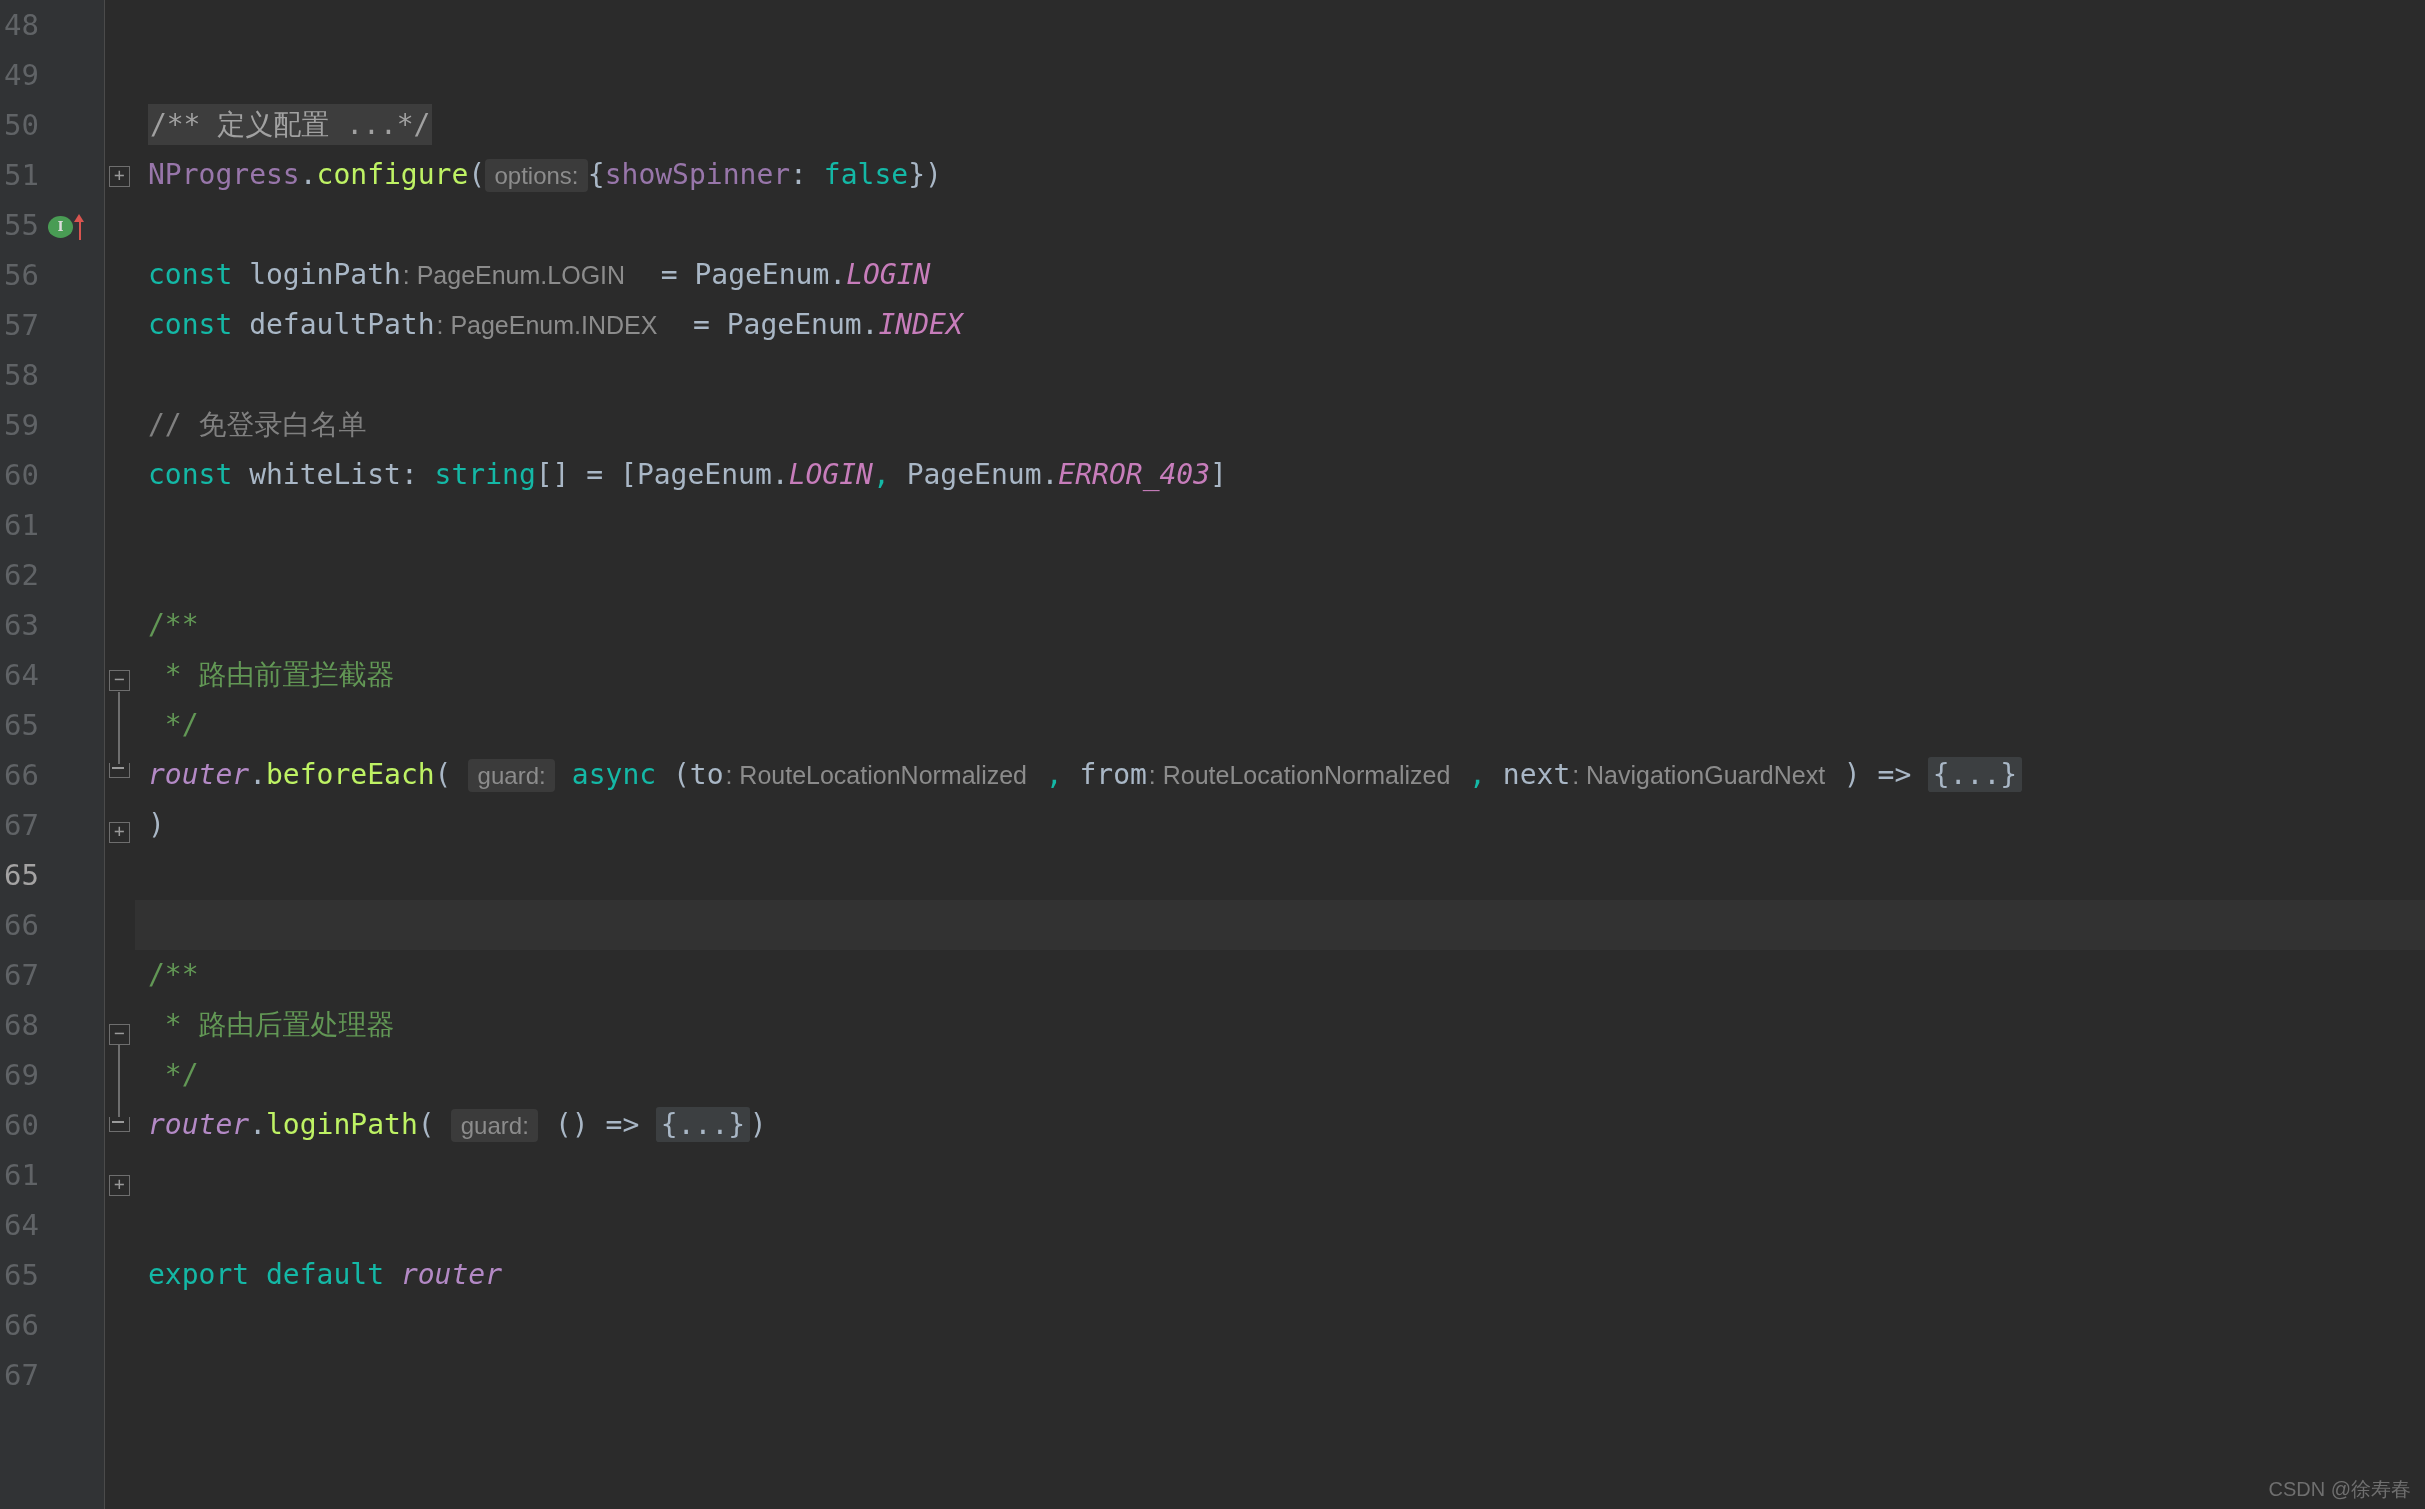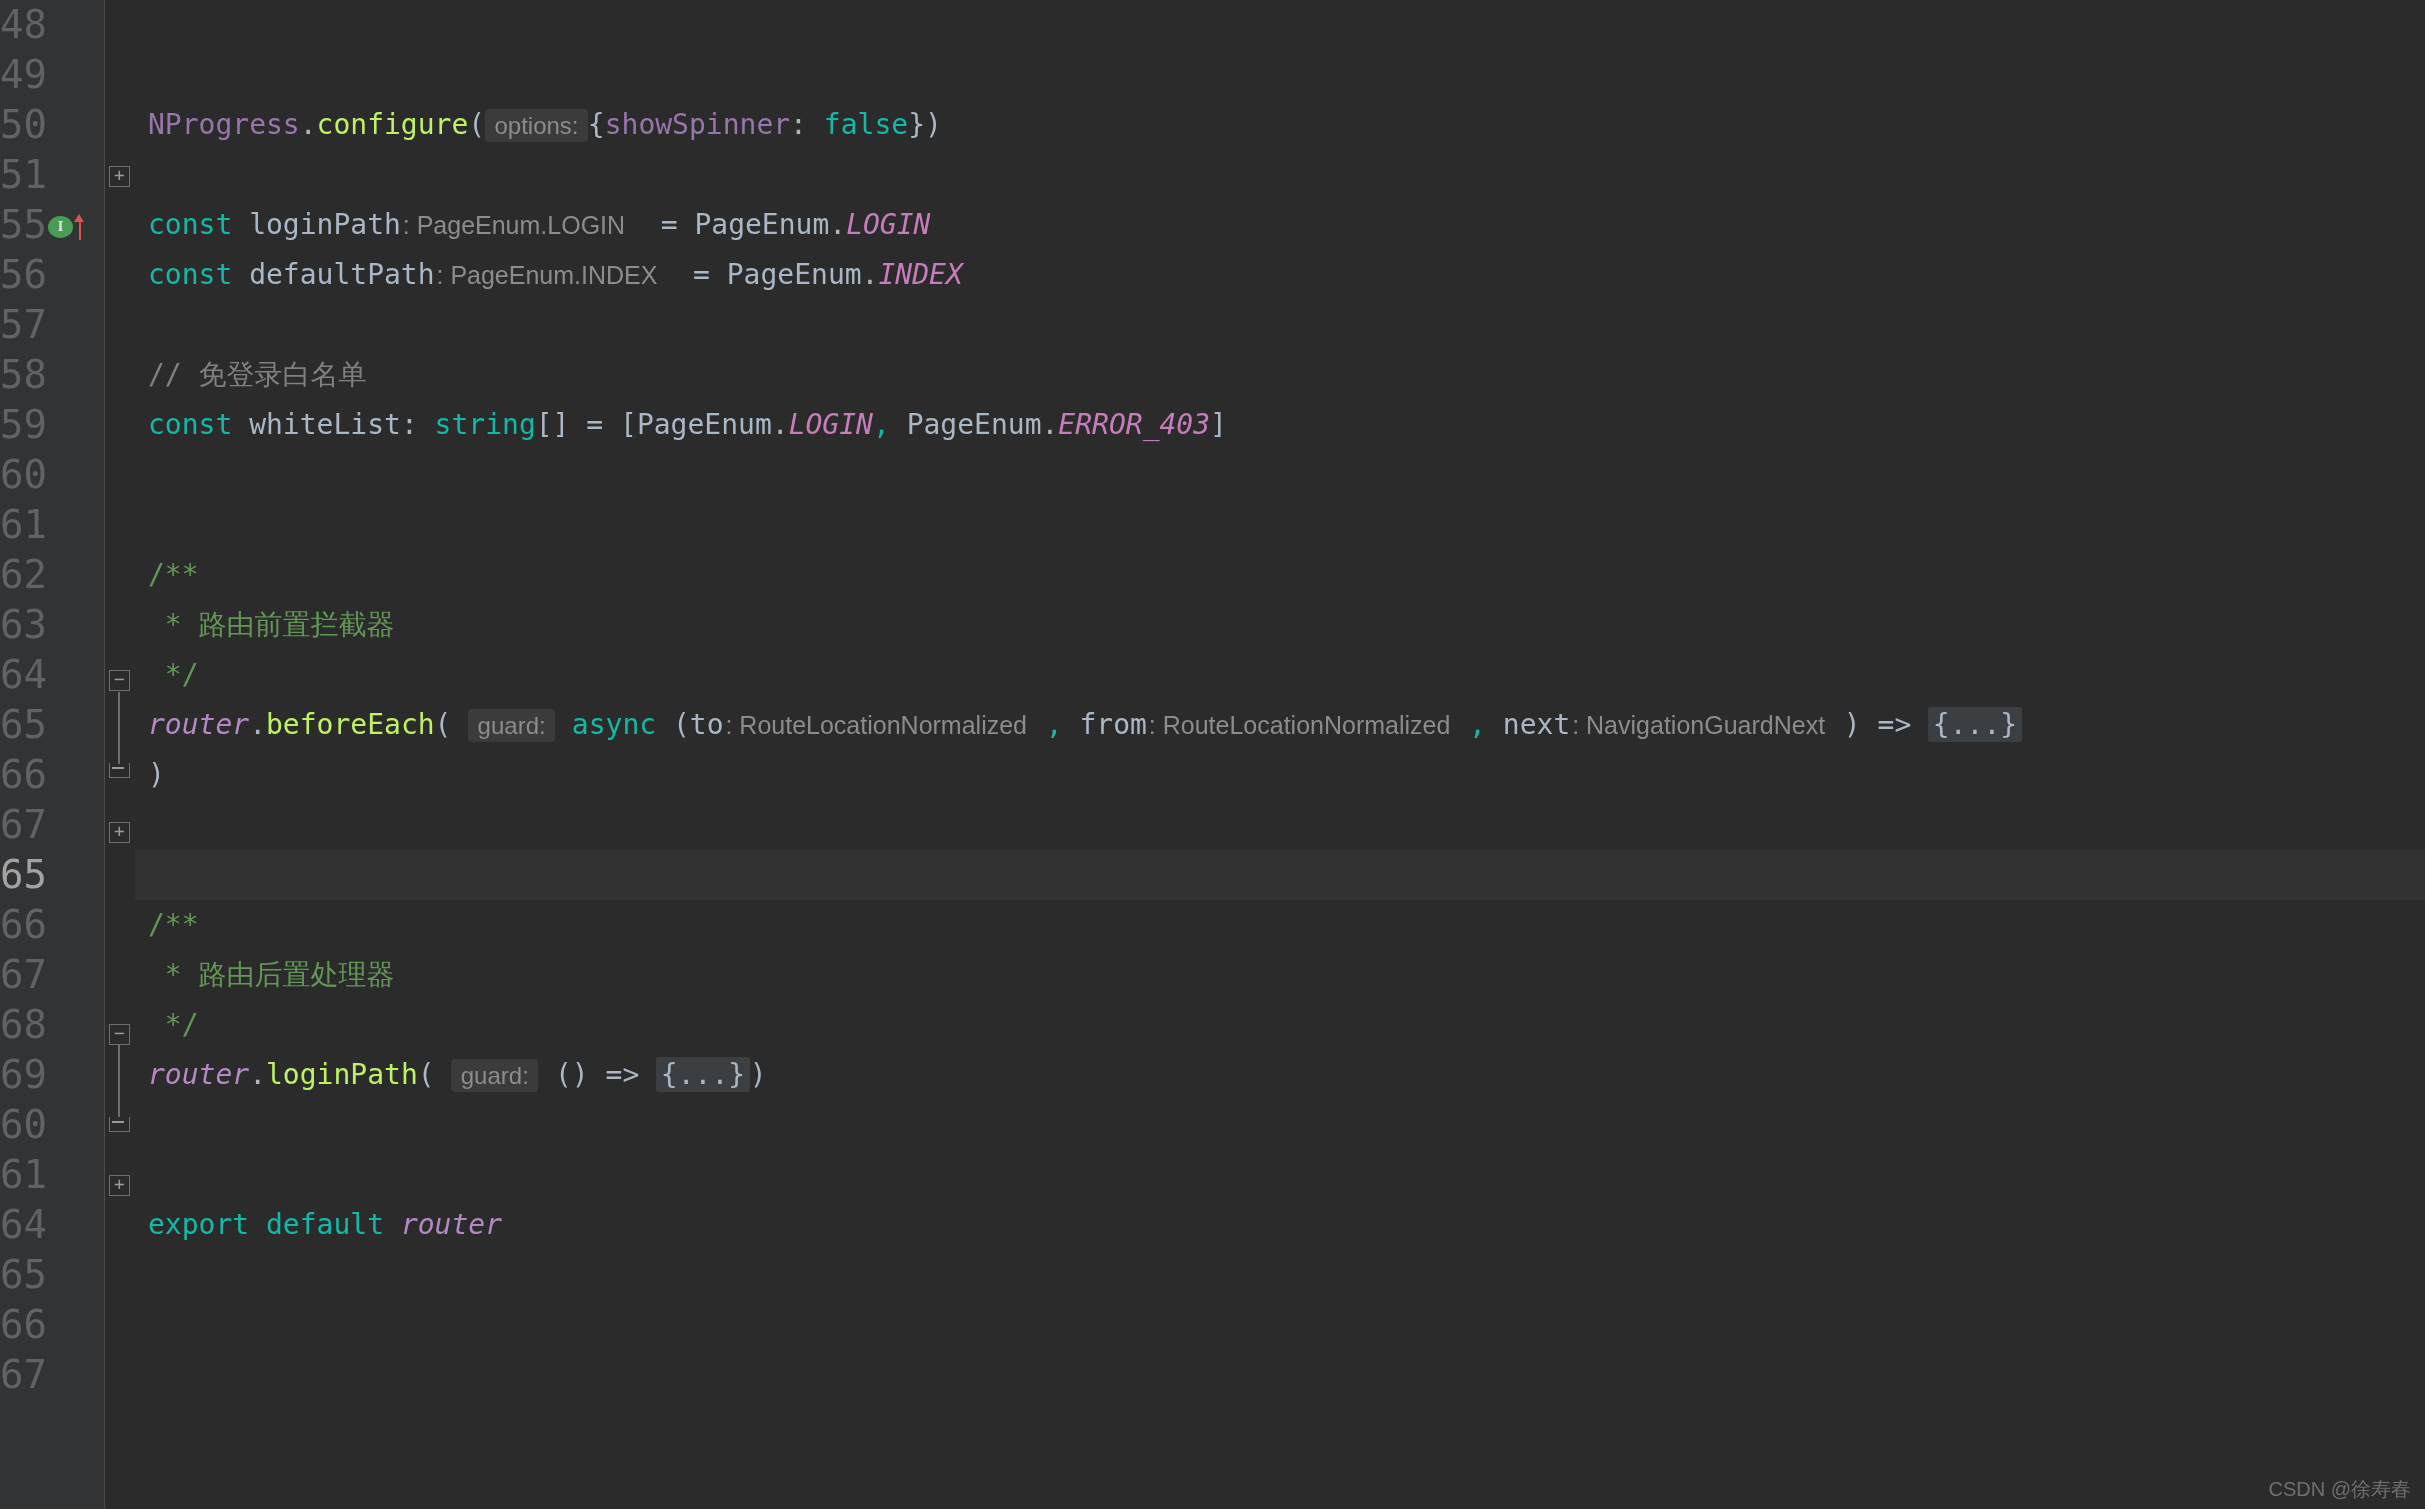--- a/index.html
+++ b/index.html
@@ -34,21 +34,21 @@
   .gutter-lines {
     position: absolute;
     top: 0; left: 0; right: 0;
   }
   .gln {
     height: 50px;
     line-height: 50px;
     text-align: right;
     padding-right: 65px;
     color: #606366;
-    font-size: 39px;
+    font-size: 29px;
     font-family: "DejaVu Sans Mono", monospace;
     white-space: nowrap;
     box-sizing: border-box;
   }
   .gln.cur { color: #a4a3a3; }
 
   
   .gutter-icon {
     position: absolute;
     left: 48px;
@@ -264,20 +264,21 @@
     <div class="fold" style="top:1175px;">+</div>
   </div>
 
   <div class="code">
 
     <div class="line"></div>
 
 
     <div class="line"></div>
 
+    <div class="line"><span class="sel-comment">/** 定义配置 ...*/</span></div>
 
     <div class="line"><span class="field">NProgress</span><span class="punct">.</span><span class="fn">configure</span><span class="punct">(</span><span class="hint">options:</span><span class="punct">{</span><span class="field">showSpinner</span><span class="punct">: </span><span class="kw">false</span><span class="punct">})</span></div>
 
     <div class="line"></div>
 
     <div class="line"><span class="kw">const</span> <span class="ident">loginPath</span><span class="thint">: PageEnum.LOGIN</span><span class="punct">  = </span><span class="punct">PageEnum.</span><span class="const-it">LOGIN</span></div>
 
     <div class="line"><span class="kw">const</span> <span class="ident">defaultPath</span><span class="thint">: PageEnum.INDEX</span><span class="punct">  = </span><span class="punct">PageEnum.</span><span class="const-it">INDEX</span></div>
 
     <div class="line"></div>

